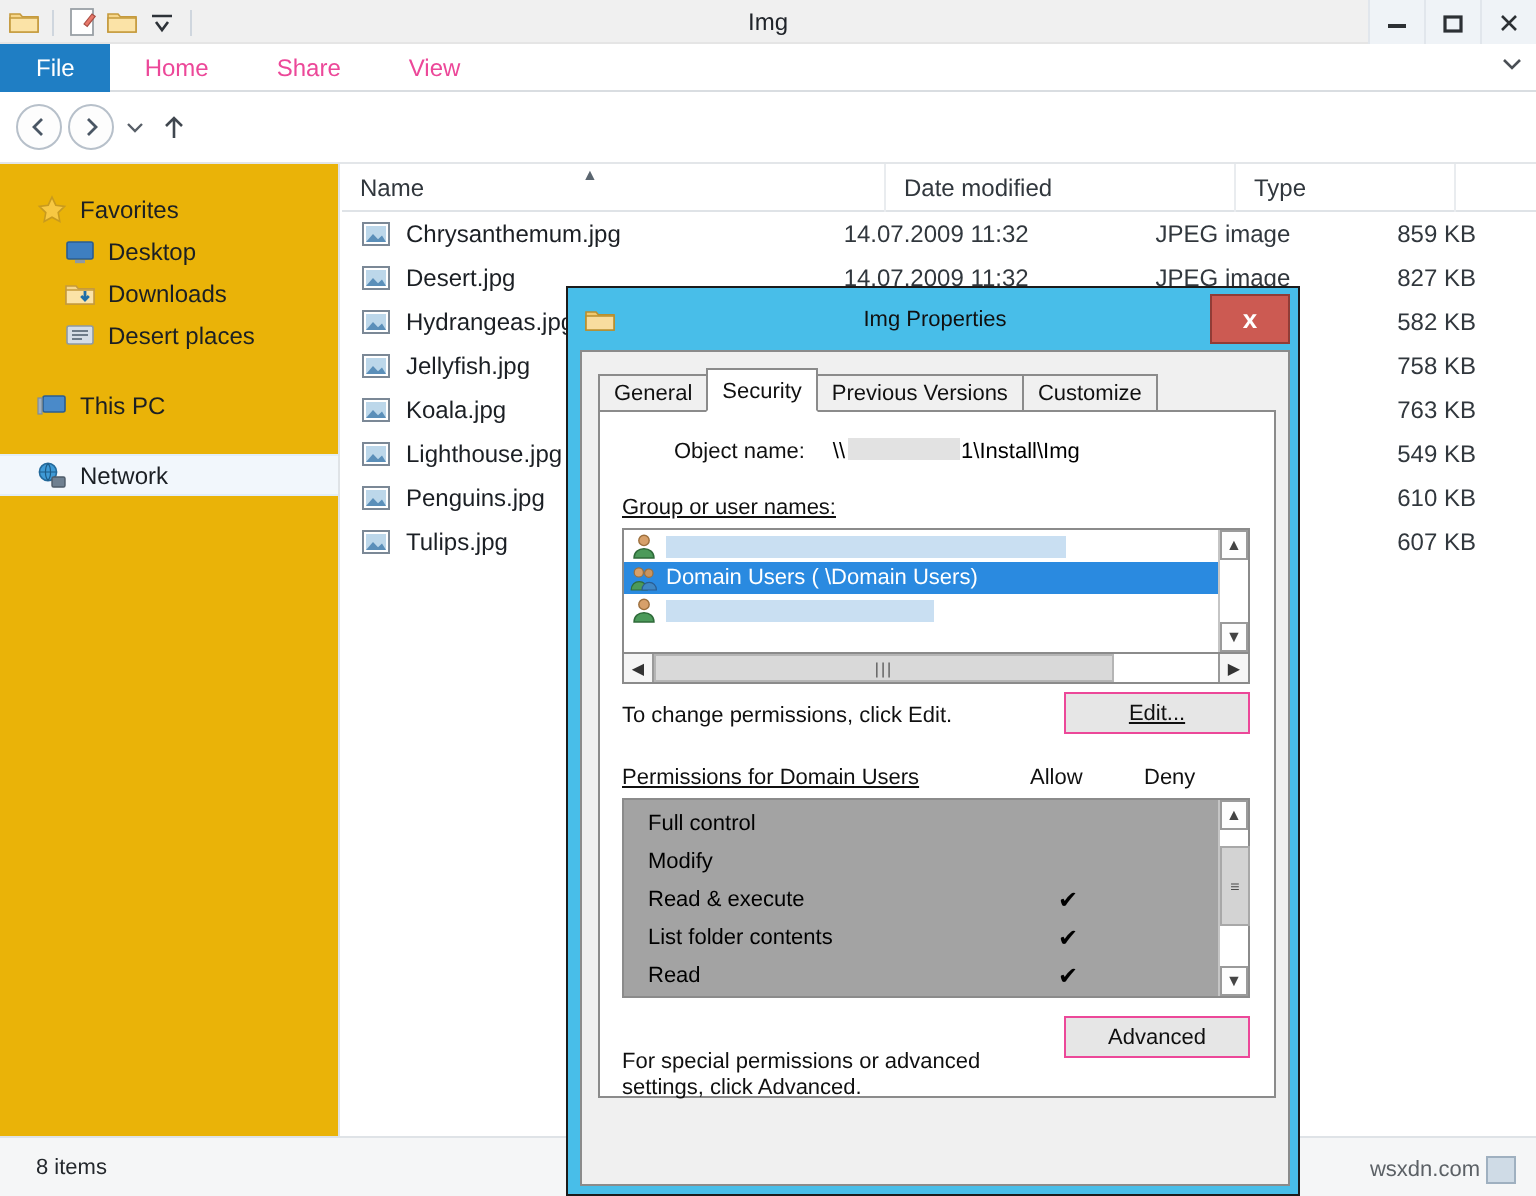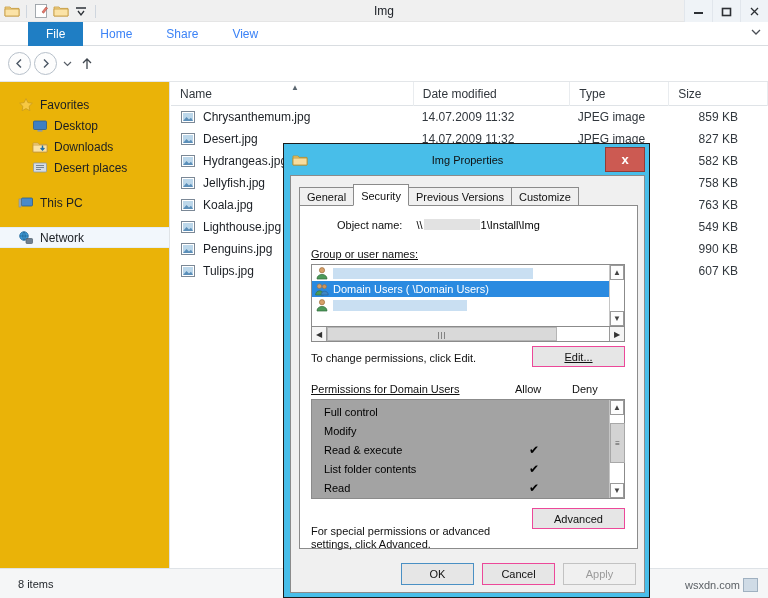--- a/index.html
+++ b/index.html
@@ -49,24 +49,24 @@
     border-left: 1px solid #e1e6ec;
   }
   .wc svg { display: block; }
 
   
   .ribbon {
     position: absolute; left: 0; top: 22px; width: 768px; height: 24px;
     background: #ffffff;
     border-bottom: 1px solid #d9dde1;
   }
-  .ribbon-tabs { display: flex; height: 20px; align-items: stretch; margin-left: 28px; }
+  .ribbon-tabs { display: flex; height: 20px; align-items: stretch; }
   .rtab {
     padding: 0 17px; height: 24px; line-height: 24px;
-    font-size: 12px; color: #3b82f6; white-space: nowrap;
+    font-size: 12px; color: #ec4899; white-space: nowrap;
   }
   .rtab.file {
     background: #1f7ec4; color: #ffffff; padding: 0 18px;
   }
   .ribbon-expand {
     position: absolute; right: 6px; top: 4px;
     color: #4a4f55;
   }
 
   
@@ -522,21 +522,20 @@
         </span>
         <span>Network</span>
       </div>
     </div>
 
     <div class="filelist">
       <div class="col-head">
         <div class="ch ch-name">Name</div>
         <div class="ch ch-date">Date modified</div>
         <div class="ch ch-type">Type</div>
-        <div class="ch ch-size">Size</div>
         <div class="sortmark">▲</div>
       </div>
 
       <div class="frow">
         <div class="c-name">
             <span class="ico"><svg width="16" height="16" viewBox="0 0 16 16">
                 <rect x="1.5" y="2.5" width="13" height="11" fill="#ffffff" stroke="#7b8896" stroke-width="1"></rect>
                 <rect x="3" y="4" width="10" height="8" fill="#bcd7ea"></rect>
                 <path d="M3 12l3.5-4 2.5 2.6 2-1.8 2 3.2z" fill="#5b8fb9"></path>
               </svg></span>
@@ -615,21 +614,21 @@
         <div class="c-name">
             <span class="ico"><svg width="16" height="16" viewBox="0 0 16 16">
                 <rect x="1.5" y="2.5" width="13" height="11" fill="#ffffff" stroke="#7b8896" stroke-width="1"></rect>
                 <rect x="3" y="4" width="10" height="8" fill="#bcd7ea"></rect>
                 <path d="M3 12l3.5-4 2.5 2.6 2-1.8 2 3.2z" fill="#5b8fb9"></path>
               </svg></span>
             <span>Penguins.jpg</span>
           </div>
         <div class="c-date"></div>
         <div class="c-type"></div>
-        <div class="c-size">990 KB</div>
+        <div class="c-size">610 KB</div>
       </div>
       <div class="frow">
         <div class="c-name">
             <span class="ico"><svg width="16" height="16" viewBox="0 0 16 16">
                 <rect x="1.5" y="2.5" width="13" height="11" fill="#ffffff" stroke="#7b8896" stroke-width="1"></rect>
                 <rect x="3" y="4" width="10" height="8" fill="#bcd7ea"></rect>
                 <path d="M3 12l3.5-4 2.5 2.6 2-1.8 2 3.2z" fill="#5b8fb9"></path>
               </svg></span>
             <span>Tulips.jpg</span>
           </div>
@@ -769,21 +768,16 @@
             <div class="sbtn">▼</div>
           </div>
         </div>
 
         <div class="hint2">For special permissions or advanced settings, click Advanced.</div>
         <div class="btn btn-adv">
             <span>Advanced</span>
           </div>
       </div>
 
-      <div class="dlg-buttons">
-        <div class="btn btn-ok">OK</div>
-        <div class="btn">Cancel</div>
-        <div class="btn btn-apply">Apply</div>
-      </div>
     </div>
   </div>
 
 </div>
 
 </body></html>

